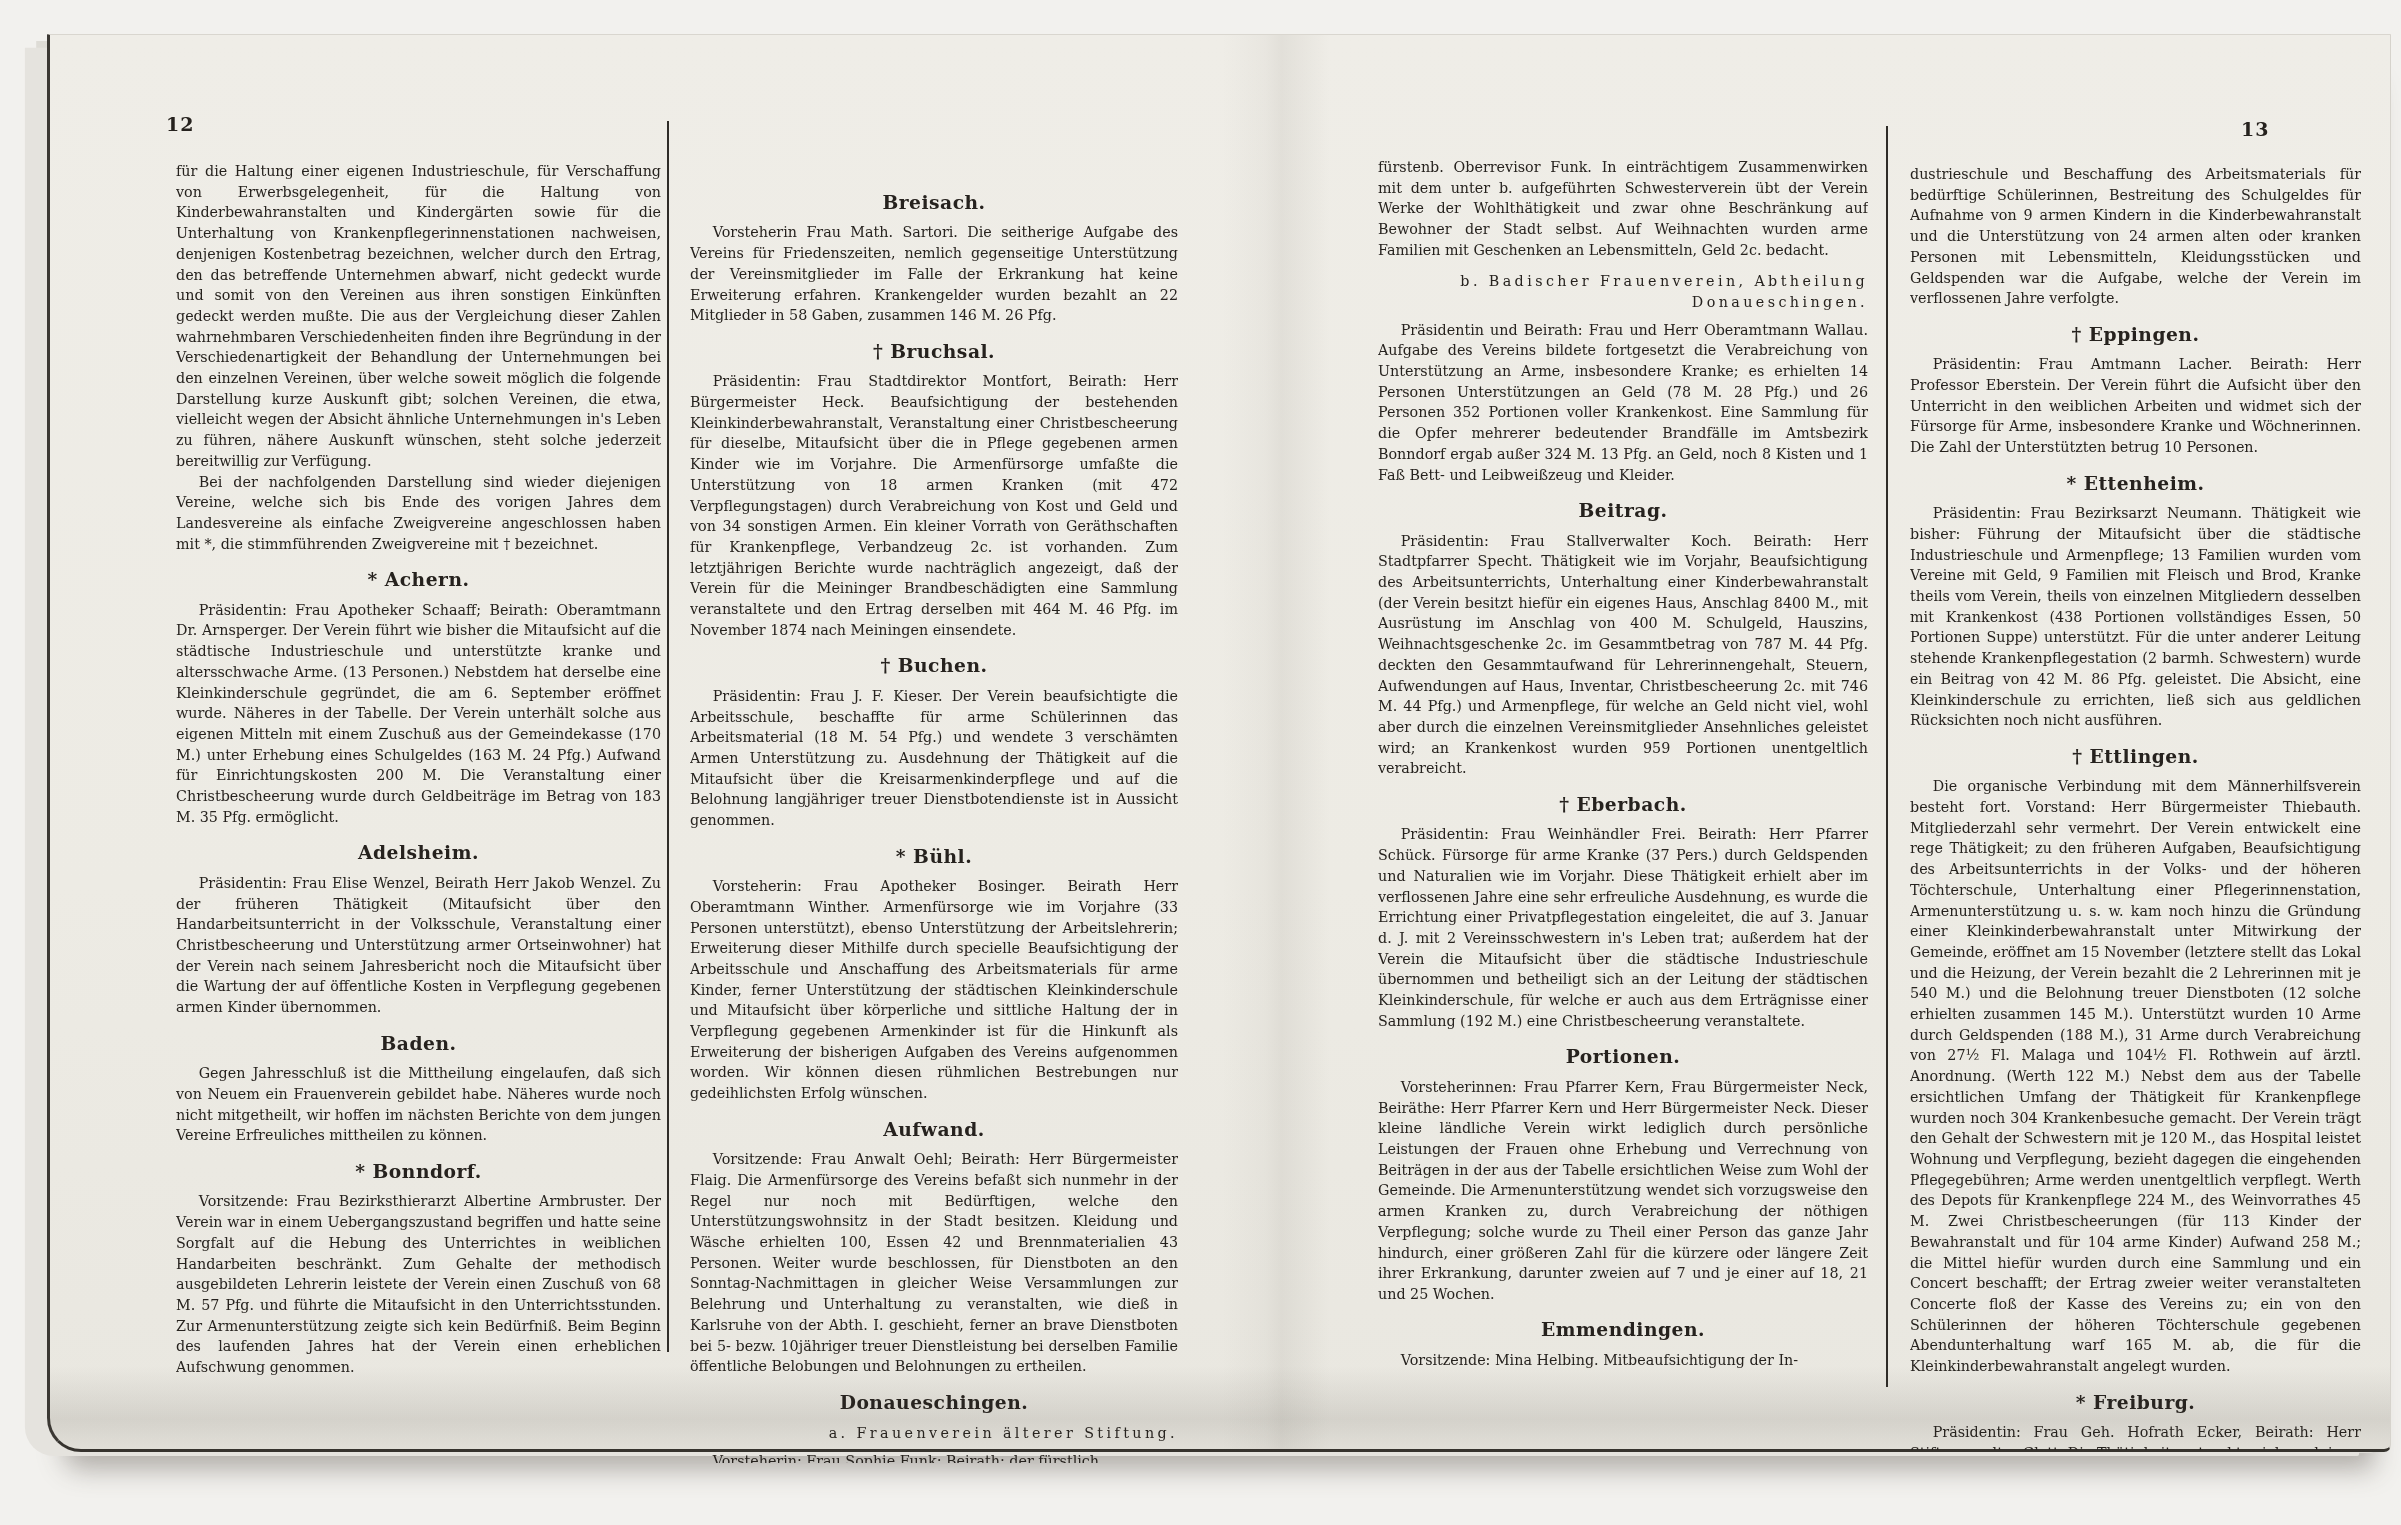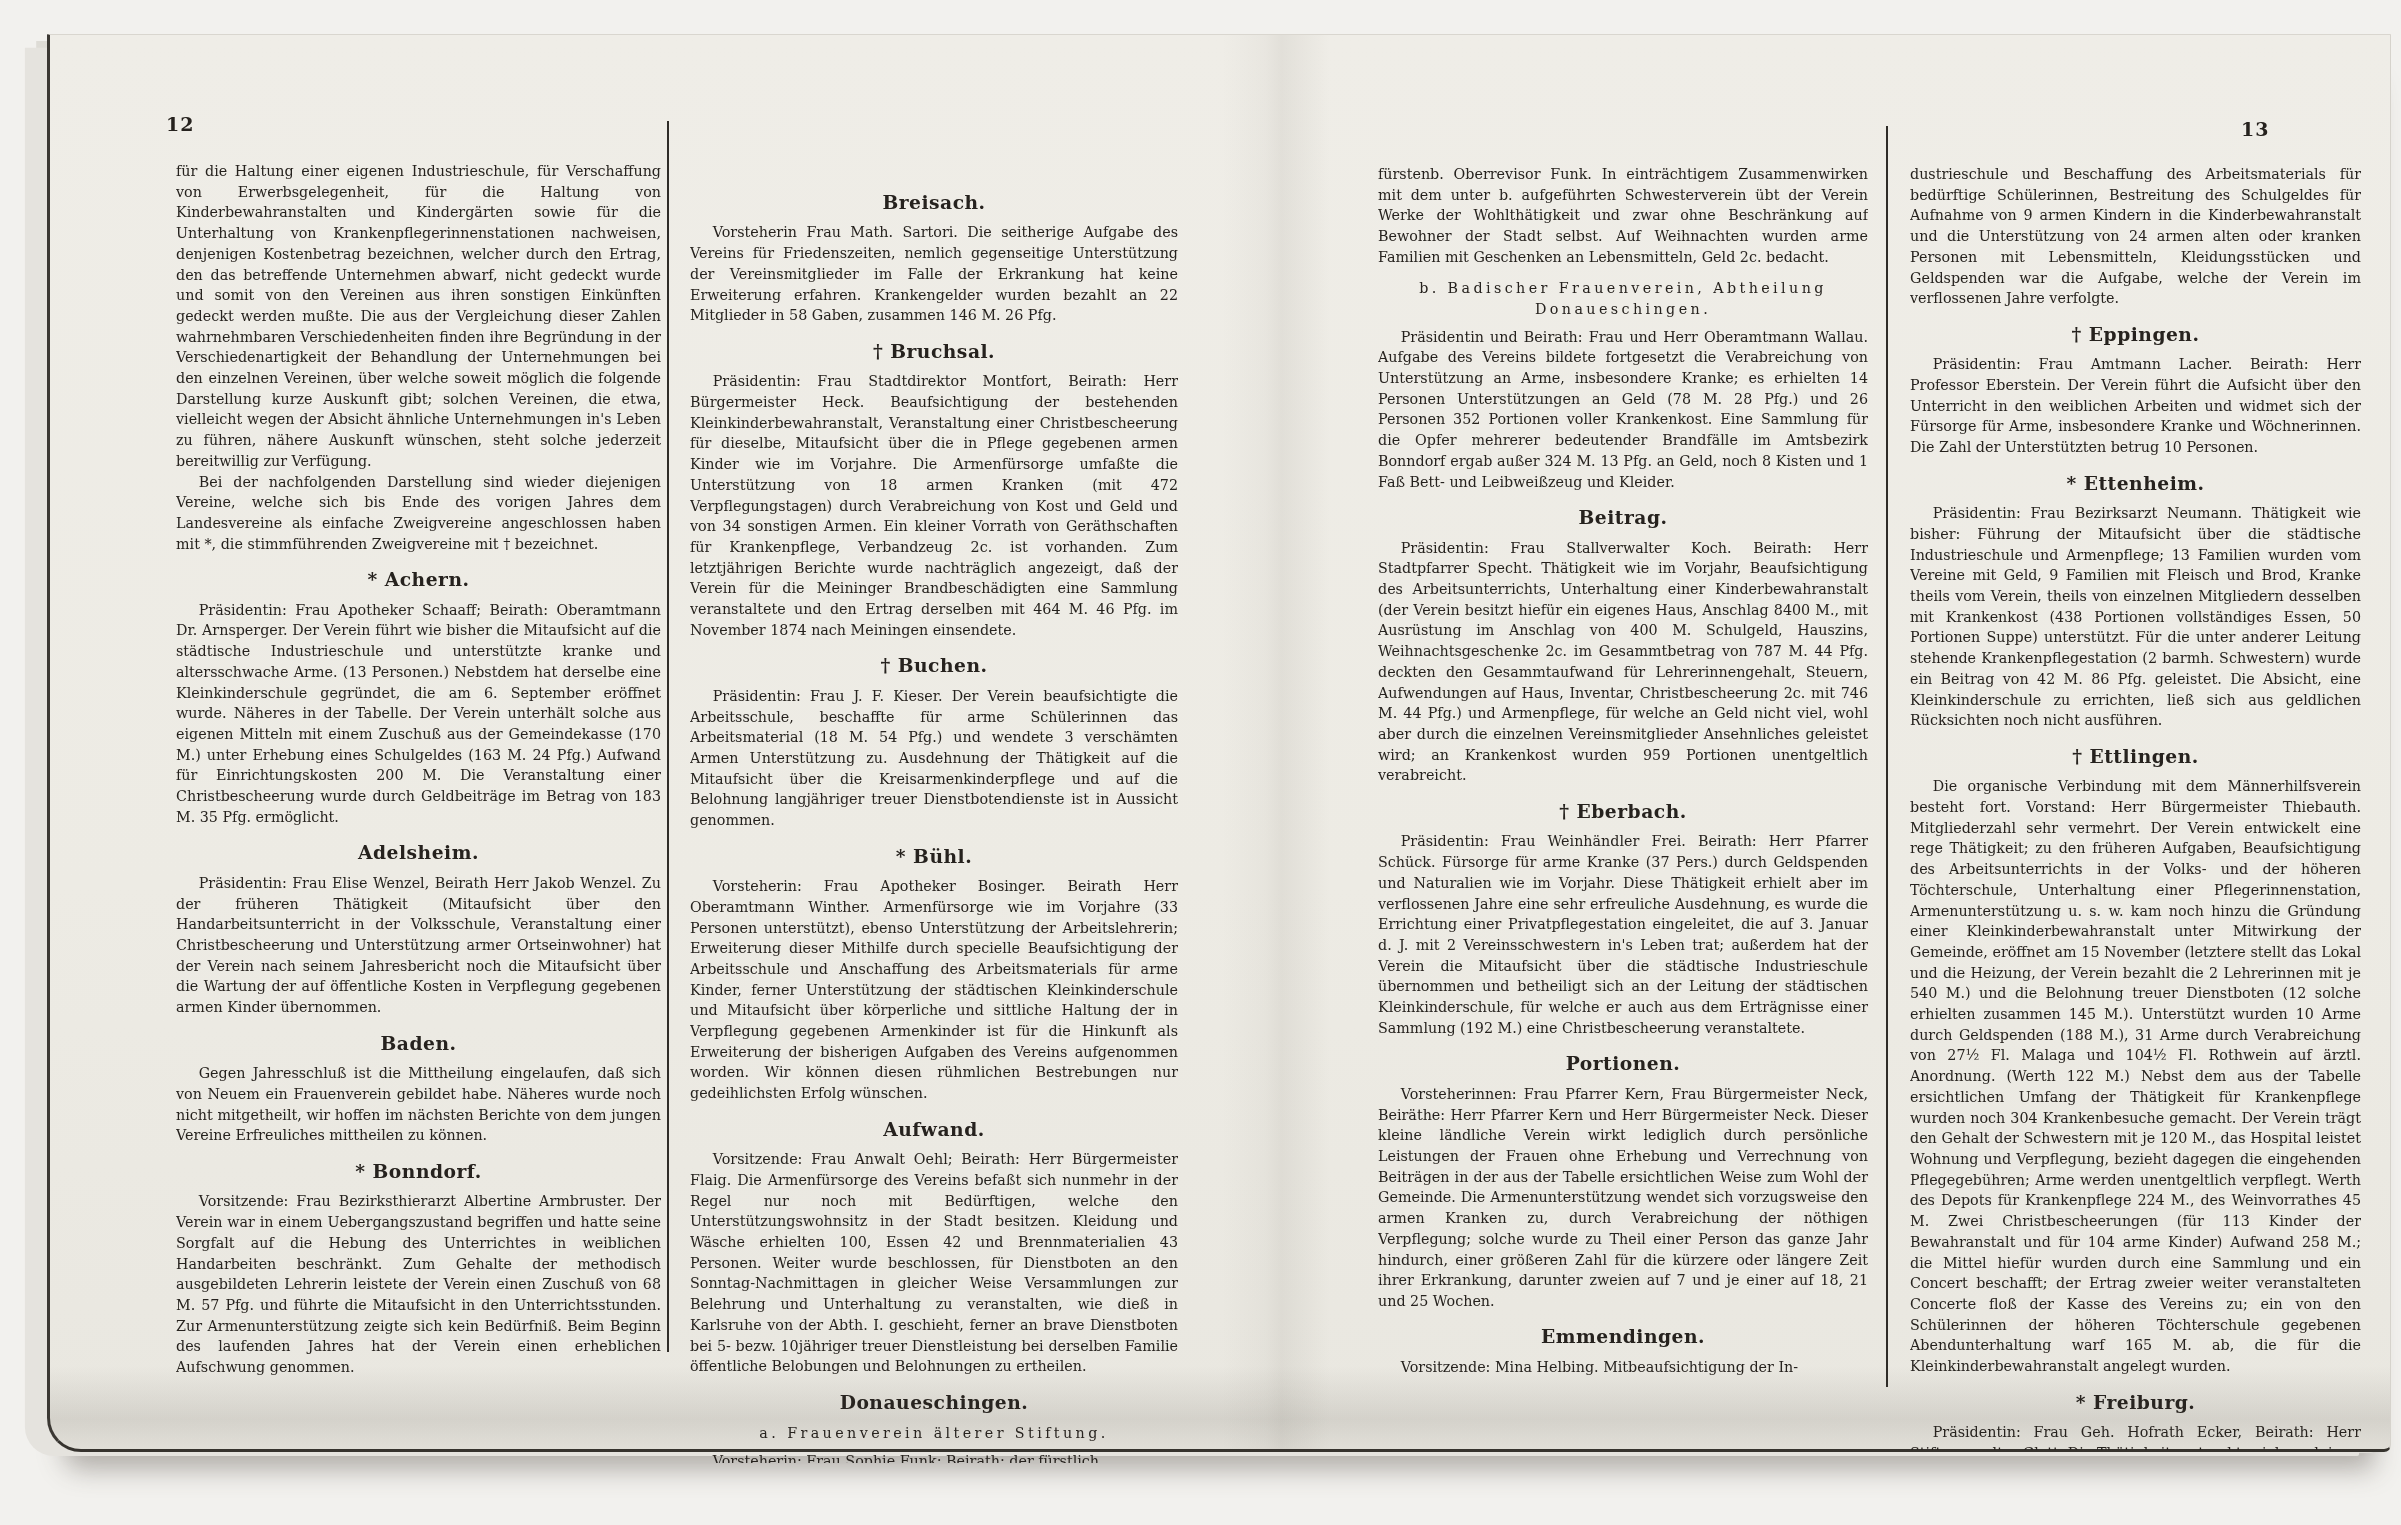--- a/index.html
+++ b/index.html
@@ -45,21 +45,21 @@
     hyphens:auto;-webkit-hyphens:auto;
   }
   .col-rule{position:absolute;width:1.5px;background:#2f2c28;}
   .para{margin:0;}
   .para.indent{text-indent:22.7px;}
   .heading{
     font-size:18.7px;font-weight:bold;text-align:center;
     margin:14.8px 0 9.9px 0;letter-spacing:0.5px;text-indent:0;
   }
   .subheading{
-    font-size:14.3px;font-weight:normal;text-align:center;
+    font-size:14.3px;font-weight:normal;text-align:right;
     margin:10.8px 0 6.9px 0;letter-spacing:3.4px;white-space:pre-line;text-indent:0;
   }
 </style>
 </head>
 <body>
 
 <div class="stage">
   <div class="book">
     <div class="gutter"></div>
 
@@ -90,21 +90,21 @@
           <h2 class="heading">Aufwand.</h2>
           <p class="para indent">Vorsitzende: Frau Anwalt Oehl; Beirath: Herr Bürgermeister Flaig. Die Armenfürsorge des Vereins befaßt sich nunmehr in der Regel nur noch mit Bedürftigen, welche den Unterstützungswohnsitz in der Stadt besitzen. Kleidung und Wäsche erhielten 100, Essen 42 und Brennmaterialien 43 Personen. Weiter wurde beschlossen, für Dienstboten an den Sonntag-Nachmittagen in gleicher Weise Versammlungen zur Belehrung und Unterhaltung zu veranstalten, wie dieß in Karlsruhe von der Abth. I. geschieht, ferner an brave Dienstboten bei 5- bezw. 10jähriger treuer Dienstleistung bei derselben Familie öffentliche Belobungen und Belohnungen zu ertheilen.</p>
           <h2 class="heading">Donaueschingen.</h2>
           <h3 class="subheading">a. Frauenverein älterer Stiftung.</h3>
           <p class="para indent">Vorsteherin: Frau Sophie Funk; Beirath: der fürstlich</p>
         </div>
     </div>
 
     <div>
       <div class="page-number" style="left:2191px;top:83px;">13</div>
-      <div class="col" style="left:1328px;top:129px;width:490px;">
+      <div class="col" style="left:1328px;top:122px;width:490px;">
           <p class="para">fürstenb. Oberrevisor Funk. In einträchtigem Zusammenwirken mit dem unter b. aufgeführten Schwesterverein übt der Verein Werke der Wohlthätigkeit und zwar ohne Beschränkung auf Bewohner der Stadt selbst. Auf Weihnachten wurden arme Familien mit Geschenken an Lebensmitteln, Geld 2c. bedacht.</p>
           <h3 class="subheading">b. Badischer Frauenverein, Abtheilung
 Donaueschingen.</h3>
           <p class="para indent">Präsidentin und Beirath: Frau und Herr Oberamtmann Wallau. Aufgabe des Vereins bildete fortgesetzt die Verabreichung von Unterstützung an Arme, insbesondere Kranke; es erhielten 14 Personen Unterstützungen an Geld (78 M. 28 Pfg.) und 26 Personen 352 Portionen voller Krankenkost. Eine Sammlung für die Opfer mehrerer bedeutender Brandfälle im Amtsbezirk Bonndorf ergab außer 324 M. 13 Pfg. an Geld, noch 8 Kisten und 1 Faß Bett- und Leibweißzeug und Kleider.</p>
           <h2 class="heading">Beitrag.</h2>
           <p class="para indent">Präsidentin: Frau Stallverwalter Koch. Beirath: Herr Stadtpfarrer Specht. Thätigkeit wie im Vorjahr, Beaufsichtigung des Arbeitsunterrichts, Unterhaltung einer Kinderbewahranstalt (der Verein besitzt hiefür ein eigenes Haus, Anschlag 8400 M., mit Ausrüstung im Anschlag von 400 M. Schulgeld, Hauszins, Weihnachtsgeschenke 2c. im Gesammtbetrag von 787 M. 44 Pfg. deckten den Gesammtaufwand für Lehrerinnengehalt, Steuern, Aufwendungen auf Haus, Inventar, Christbescheerung 2c. mit 746 M. 44 Pfg.) und Armenpflege, für welche an Geld nicht viel, wohl aber durch die einzelnen Vereinsmitglieder Ansehnliches geleistet wird; an Krankenkost wurden 959 Portionen unentgeltlich verabreicht.</p>
           <h2 class="heading">† Eberbach.</h2>
           <p class="para indent">Präsidentin: Frau Weinhändler Frei. Beirath: Herr Pfarrer Schück. Fürsorge für arme Kranke (37 Pers.) durch Geldspenden und Naturalien wie im Vorjahr. Diese Thätigkeit erhielt aber im verflossenen Jahre eine sehr erfreuliche Ausdehnung, es wurde die Errichtung einer Privatpflegestation eingeleitet, die auf 3. Januar d. J. mit 2 Vereinsschwestern in's Leben trat; außerdem hat der Verein die Mitaufsicht über die städtische Industrieschule übernommen und betheiligt sich an der Leitung der städtischen Kleinkinderschule, für welche er auch aus dem Erträgnisse einer Sammlung (192 M.) eine Christbescheerung veranstaltete.</p>
           <h2 class="heading">Portionen.</h2>
           <p class="para indent">Vorsteherinnen: Frau Pfarrer Kern, Frau Bürgermeister Neck, Beiräthe: Herr Pfarrer Kern und Herr Bürgermeister Neck. Dieser kleine ländliche Verein wirkt lediglich durch persönliche Leistungen der Frauen ohne Erhebung und Verrechnung von Beiträgen in der aus der Tabelle ersichtlichen Weise zum Wohl der Gemeinde. Die Armenunterstützung wendet sich vorzugsweise den armen Kranken zu, durch Verabreichung der nöthigen Verpflegung; solche wurde zu Theil einer Person das ganze Jahr hindurch, einer größeren Zahl für die kürzere oder längere Zeit ihrer Erkrankung, darunter zweien auf 7 und je einer auf 18, 21 und 25 Wochen.</p>

